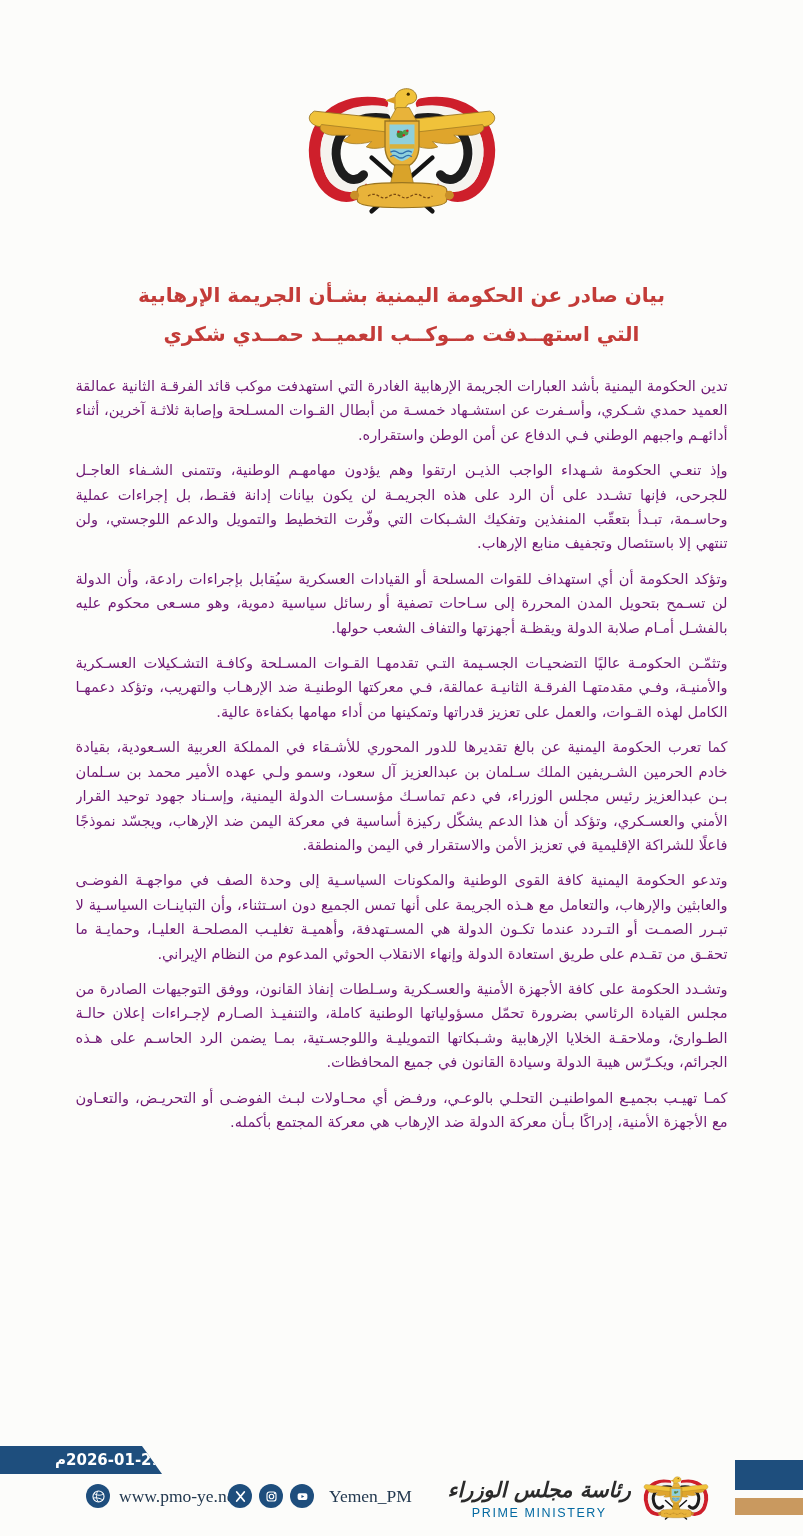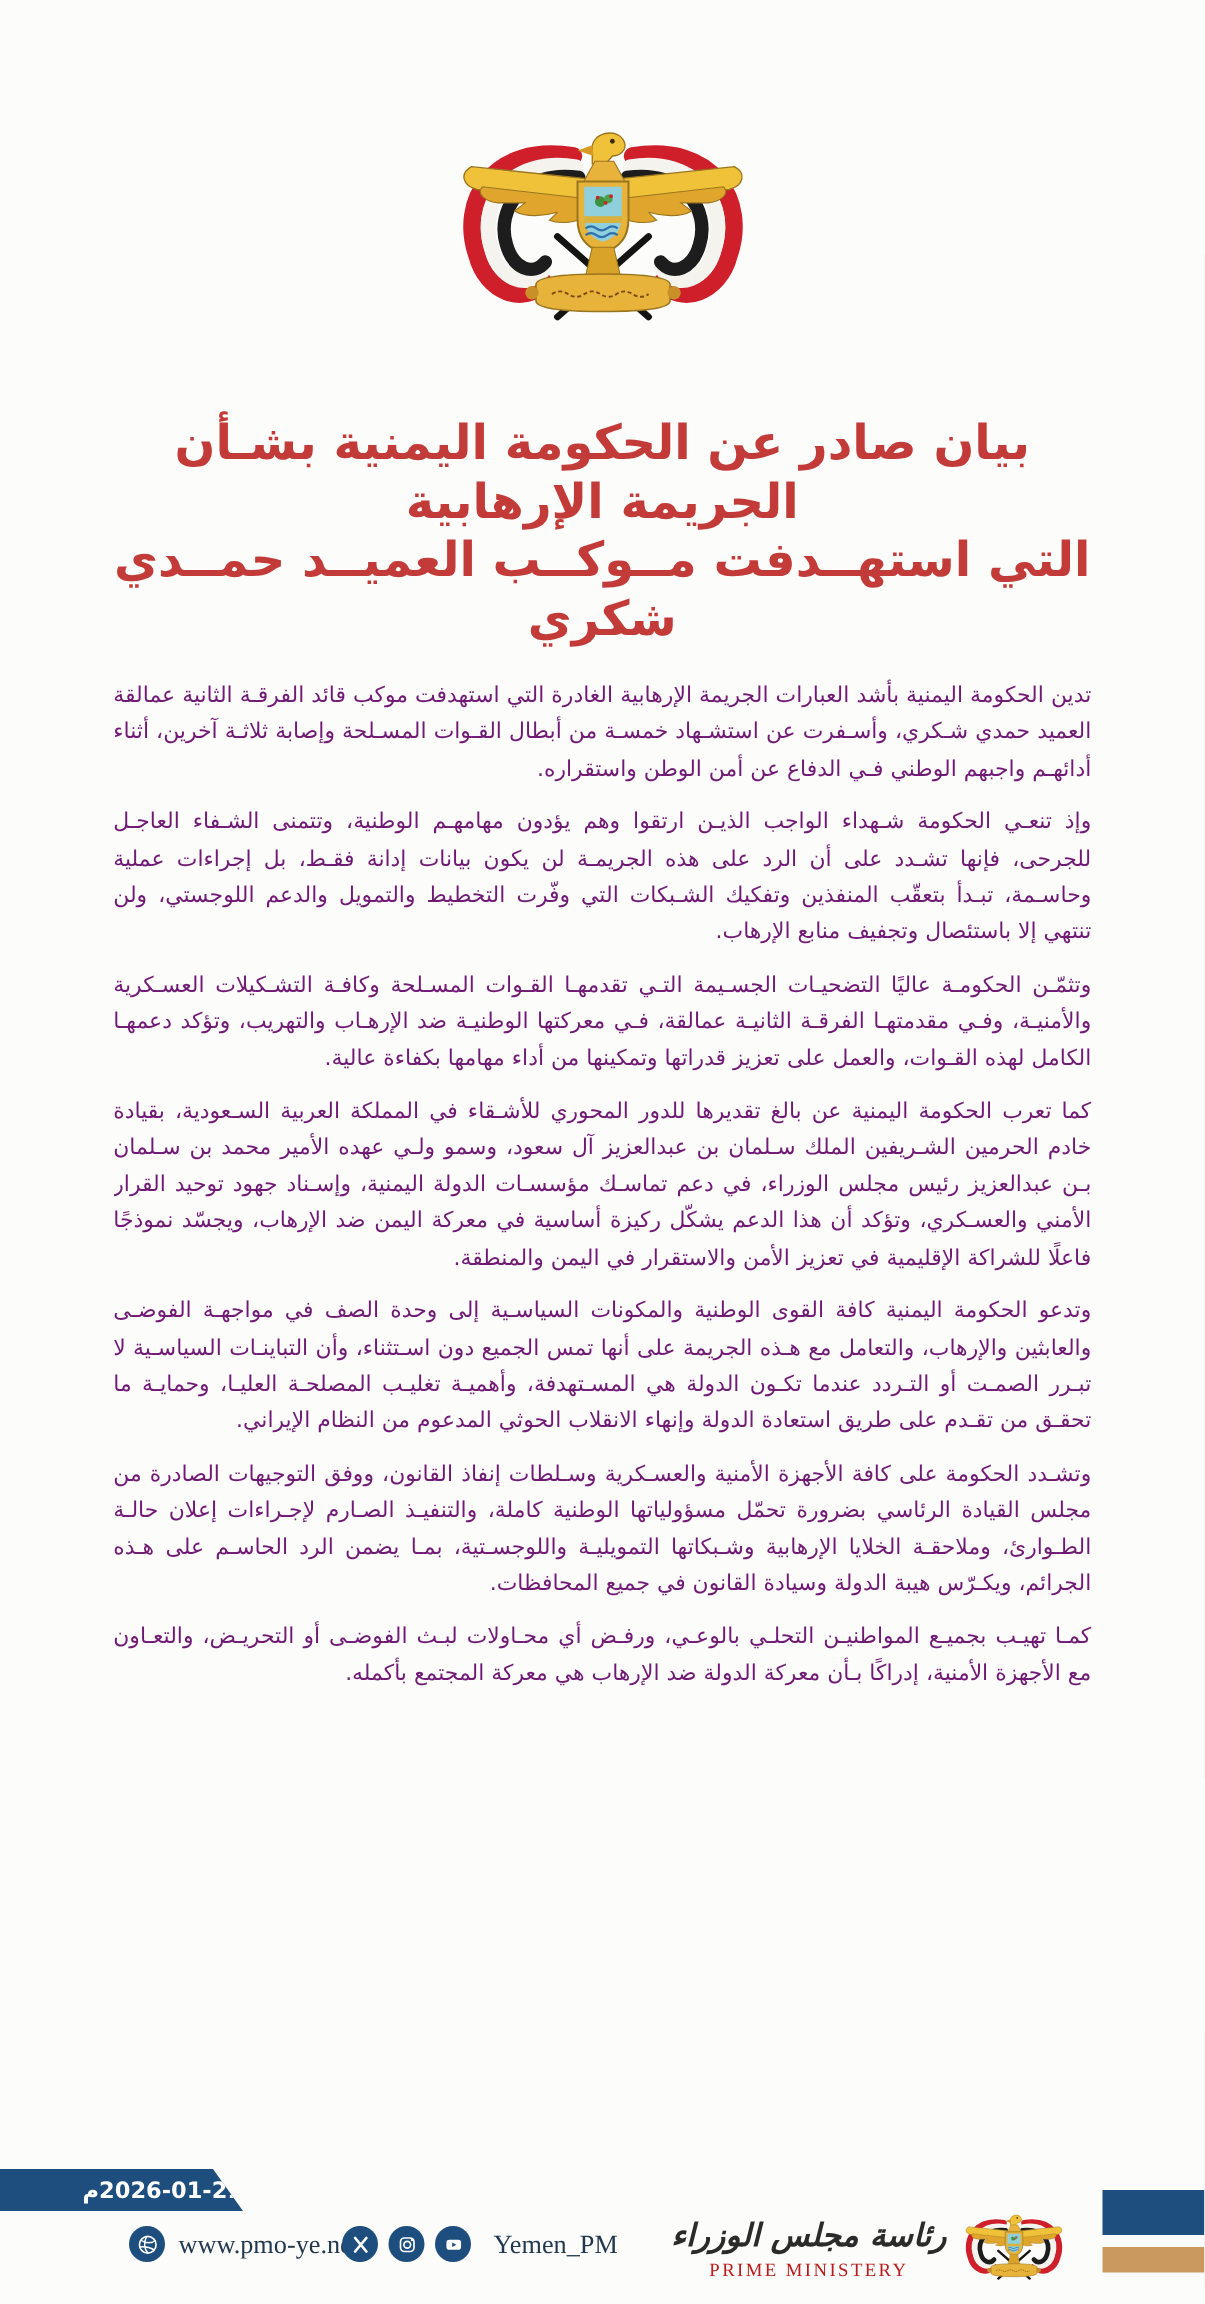--- a/index.html
+++ b/index.html
@@ -5,21 +5,21 @@
   html,body{margin:0;padding:0;background:#e8e8e8;}
   .page{
     position:relative;width:803px;height:1536px;margin:0 auto;
     background:#fcfcfa;overflow:hidden;
     font-family:"DejaVu Sans",sans-serif;
   }
   .emblem-wrap{display:flex;justify-content:center;padding-top:70px;}
   .emblem-wrap svg{width:218px;height:152px;}
   .title{
     margin:54px auto 0;width:660px;text-align:center;direction:rtl;
-    color:#c33b38;font-weight:bold;font-size:32px;line-height:39px;
+    color:#c33b38;font-weight:bold;font-size:20px;line-height:39px;
   }
   .bodytext{
     width:652px;margin:20px auto 0;height:1000px;overflow:hidden;
     direction:rtl;text-align:justify;color:#701a75;
     font-size:14.6px;line-height:24.4px;
   }
   .bodytext p{margin:0 0 11px 0;}
   .footer{position:absolute;left:0;bottom:0;width:803px;height:112px;}
   .ribbon{
     position:absolute;left:0;top:22px;width:162px;height:28px;
@@ -32,21 +32,21 @@
   .circle-icon{
     width:24px;height:24px;border-radius:50%;background:#1e4e7d;
     display:flex;align-items:center;justify-content:center;flex:0 0 auto;
   }
   .circle-icon svg{width:15px;height:15px;}
   .social-row{position:absolute;left:228px;top:60px;display:flex;align-items:center;gap:7px;}
   .social-row .handle{margin-left:8px;}
   .pm-logo{position:absolute;right:90px;top:46px;display:flex;align-items:center;gap:8px;}
   .pm-text{text-align:center;}
   .pm-ar{font-size:21px;font-weight:bold;font-style:italic;color:#2b2b2b;direction:rtl;line-height:26px;}
-  .pm-en{font-family:Liberation Serif, serif;font-size:12.5px;letter-spacing:1.6px;color:#b91c1c;margin-top:3px;}
+  .pm-en{font-family:Liberation Sans, sans-serif;font-size:12.5px;letter-spacing:1.6px;color:#0369a1;margin-top:3px;}
   .pm-emblem svg{width:74px;height:53px;}
   .bars{position:absolute;right:0;top:36px;width:68px;}
   .bar-blue{height:30px;background:#1e4e7d;}
   .bar-tan{height:17px;background:#c9995f;margin-top:8px;}
 </style>
 </head>
 <body>
 
 <svg width="0" height="0" style="position:absolute" aria-hidden="true">
   <defs>
@@ -100,20 +100,21 @@
   </div>
 
   <div class="title">
     <div>بيان صادر عن الحكومة اليمنية بشـأن الجريمة الإرهابية</div>
     <div>التي استهــدفت مــوكــب العميــد حمــدي شكري</div>
   </div>
 
   <div class="bodytext">
     <p>تدين الحكومة اليمنية بأشد العبارات الجريمة الإرهابية الغادرة التي استهدفت موكب قائد الفرقـة الثانية عمالقة العميد حمدي شـكري، وأسـفرت عن استشـهاد خمسـة من أبطال القـوات المسـلحة وإصابة ثلاثـة آخرين، أثناء أدائهـم واجبهم الوطني فـي الدفاع عن أمن الوطن واستقراره.</p>
     <p>وإذ تنعـي الحكومة شـهداء الواجب الذيـن ارتقوا وهم يؤدون مهامهـم الوطنية، وتتمنى الشـفاء العاجـل للجرحى، فإنها تشـدد على أن الرد على هذه الجريمـة لن يكون بيانات إدانة فقـط، بل إجراءات عملية وحاسـمة، تبـدأ بتعقّب المنفذين وتفكيك الشـبكات التي وفّرت التخطيط والتمويل والدعم اللوجستي، ولن تنتهي إلا باستئصال وتجفيف منابع الإرهاب.</p>
+    <p>وتؤكد الحكومة أن أي استهداف للقوات المسلحة أو القيادات العسكرية سيُقابل بإجراءات رادعة، وأن الدولة لن تسـمح بتحويل المدن المحررة إلى سـاحات تصفية أو رسائل سياسية دموية، وهو مسـعى محكوم عليه بالفشـل أمـام صلابة الدولة ويقظـة أجهزتها والتفاف الشعب حولها.</p>
     <p>وتثمّـن الحكومـة عاليًا التضحيـات الجسـيمة التـي تقدمهـا القـوات المسـلحة وكافـة التشـكيلات العسـكرية والأمنيـة، وفـي مقدمتهـا الفرقـة الثانيـة عمالقة، فـي معركتها الوطنيـة ضد الإرهـاب والتهريب، وتؤكد دعمهـا الكامل لهذه القـوات، والعمل على تعزيز قدراتها وتمكينها من أداء مهامها بكفاءة عالية.</p>
     <p>كما تعرب الحكومة اليمنية عن بالغ تقديرها للدور المحوري للأشـقاء في المملكة العربية السـعودية، بقيادة خادم الحرمين الشـريفين الملك سـلمان بن عبدالعزيز آل سعود، وسمو ولـي عهده الأمير محمد بن سـلمان بـن عبدالعزيز رئيس مجلس الوزراء، في دعم تماسـك مؤسسـات الدولة اليمنية، وإسـناد جهود توحيد القرار الأمني والعسـكري، وتؤكد أن هذا الدعم يشكّل ركيزة أساسية في معركة اليمن ضد الإرهاب، ويجسّد نموذجًا فاعلًا للشراكة الإقليمية في تعزيز الأمن والاستقرار في اليمن والمنطقة.</p>
     <p>وتدعو الحكومة اليمنية كافة القوى الوطنية والمكونات السياسـية إلى وحدة الصف في مواجهـة الفوضـى والعابثين والإرهاب، والتعامل مع هـذه الجريمة على أنها تمس الجميع دون اسـتثناء، وأن التباينـات السياسـية لا تبـرر الصمـت أو التـردد عندما تكـون الدولة هي المسـتهدفة، وأهميـة تغليـب المصلحـة العليـا، وحمايـة ما تحقـق من تقـدم على طريق استعادة الدولة وإنهاء الانقلاب الحوثي المدعوم من النظام الإيراني.</p>
     <p>وتشـدد الحكومة على كافة الأجهزة الأمنية والعسـكرية وسـلطات إنفاذ القانون، ووفق التوجيهات الصادرة من مجلس القيادة الرئاسي بضرورة تحمّل مسؤولياتها الوطنية كاملة، والتنفيـذ الصـارم لإجـراءات إعلان حالـة الطـوارئ، وملاحقـة الخلايا الإرهابية وشـبكاتها التمويليـة واللوجسـتية، بمـا يضمن الرد الحاسـم على هـذه الجرائم، ويكـرّس هيبة الدولة وسيادة القانون في جميع المحافظات.</p>
     <p>كمـا تهيـب بجميـع المواطنيـن التحلـي بالوعـي، ورفـض أي محـاولات لبـث الفوضـى أو التحريـض، والتعـاون مع الأجهزة الأمنية، إدراكًا بـأن معركة الدولة ضد الإرهاب هي معركة المجتمع بأكمله.</p>
   </div>
 
   <div class="footer">
 
     <div class="ribbon">2026-01-21م</div>

